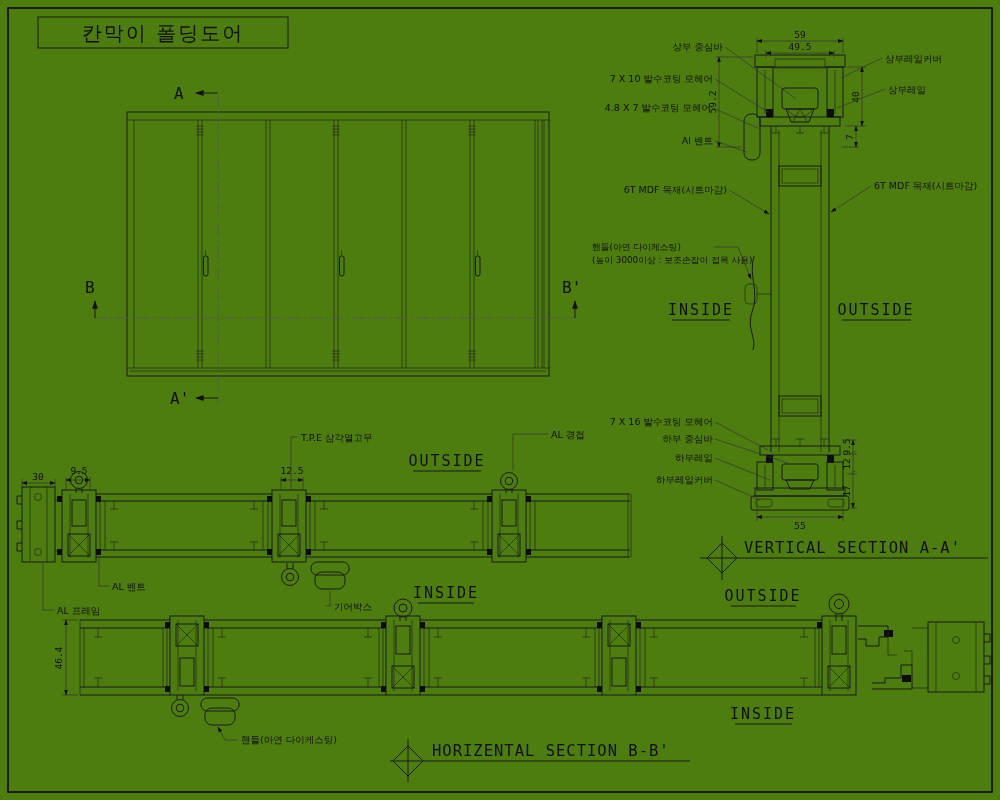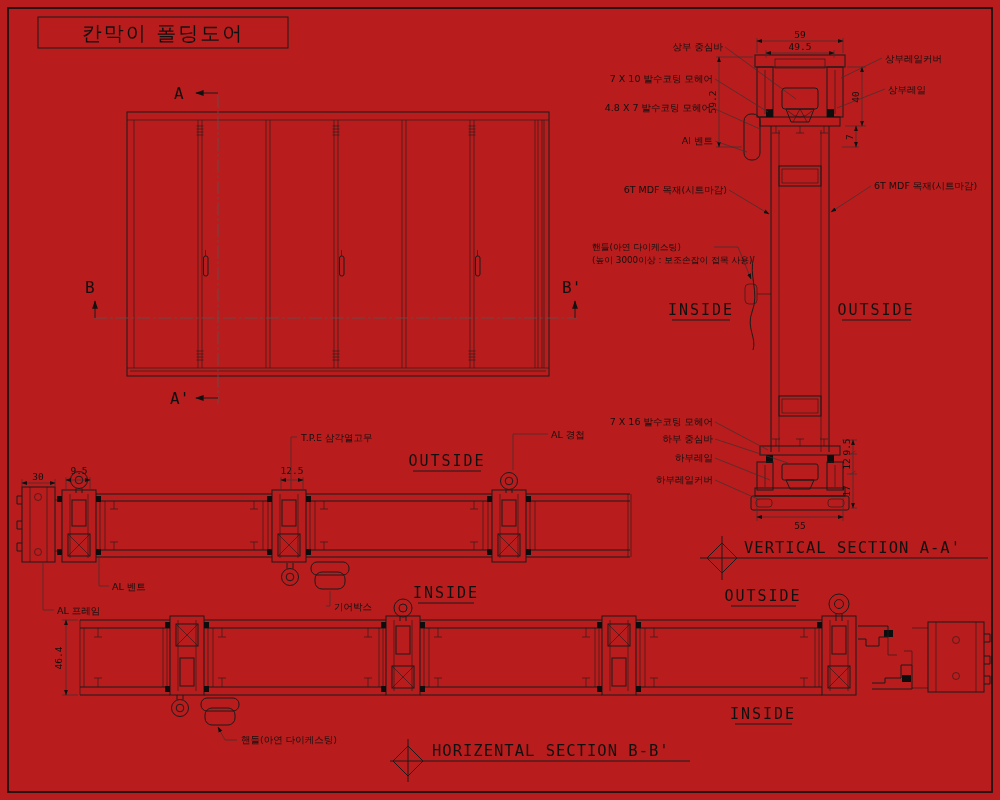--- a/index.html
+++ b/index.html
@@ -1,16 +1,16 @@
 <!DOCTYPE html>
 <html><head>
 <meta charset="utf-8">
 <style>
   html,body{margin:0;padding:0;background:#e8e8e8}
-  .page{position:relative;width:1000px;height:800px;background:#b91c1c;overflow:hidden;
+  .page{position:relative;width:1000px;height:800px;background:#4d7c0f;overflow:hidden;
         font-family:"DejaVu Sans",sans-serif}
   svg{position:absolute;left:0;top:0}
   .ln{fill:none;stroke:#1b1b1b;stroke-width:1}
   .lt{fill:none;stroke:#1b1b1b;stroke-width:.6}
   .lb{fill:none;stroke:#111;stroke-width:1.7}
   .dim{fill:none;stroke:#333;stroke-width:.7}
   .ldr{fill:none;stroke:#333;stroke-width:.7}
   .cl{fill:none;stroke:#555;stroke-width:.8;stroke-dasharray:13 3 2.5 3}
   .blk{fill:#0d0d0d;stroke:none}
   text{fill:#111}

